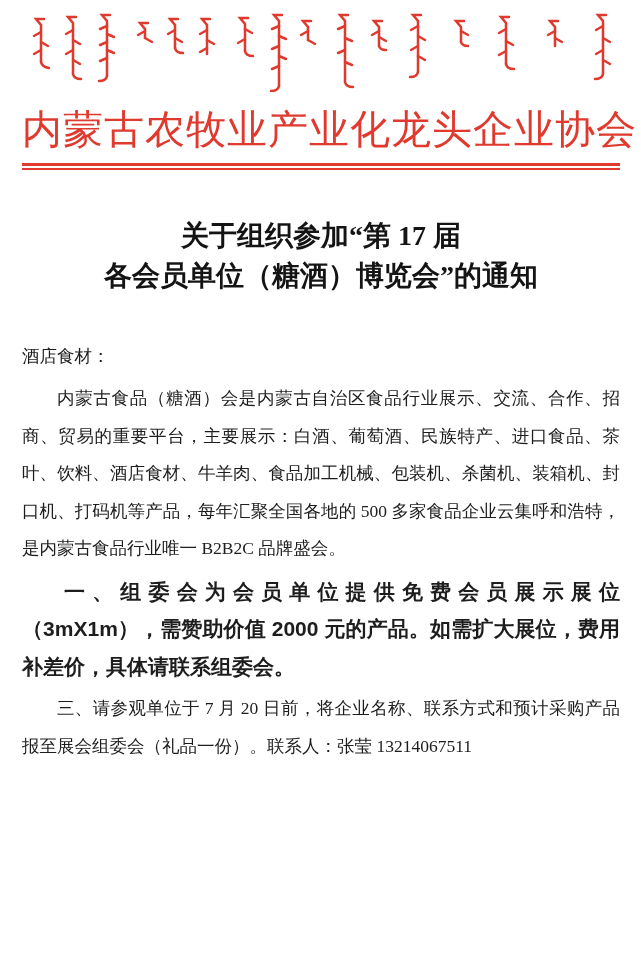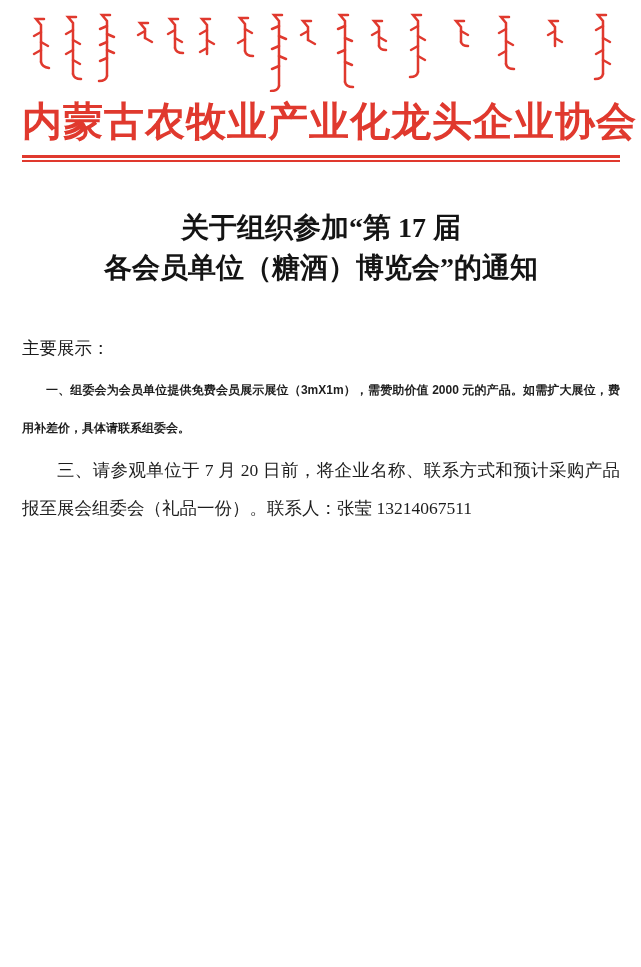--- a/index.html
+++ b/index.html
@@ -7,39 +7,39 @@
     width:641px;height:967px;box-sizing:border-box;
     padding:0 21px 0 22px;overflow:hidden;background:#fff;
     font-family:"Liberation Serif","DejaVu Serif",serif;
     color:#1d1d1d;position:relative;
   }
   
   .banner{display:block;margin:12px auto 0;color:var(--accent,#e0392e);}
   .org-name{
     text-align:center;white-space:nowrap;
     color:var(--accent,#e0392e);
-    font-size:40px;font-weight:bold;line-height:52px;
-    letter-spacing:1px;margin-top:4px;
+    font-size:40px;font-weight:normal;line-height:52px;
+    letter-spacing:1px;margin-top:12px;
   }
   .rules{margin-top:7px;}
   .rule-thick{height:3px;background:var(--accent,#e0392e);}
   .rule-thin{height:1.5px;background:var(--accent,#e0392e);margin-top:2px;}
   
   .notice-title{
     margin:46px 0 0;text-align:center;
     font-size:28px;line-height:40px;font-weight:bold;color:#141414;
   }
   
   .doc-body{margin-top:42px;font-size:17.5px;line-height:37.5px;text-align:justify;}
   .salutation{margin:0;}
   .para{margin:5px 0 0;text-indent:2em;}
   .para.bold{
     font-weight:bold;
     font-family:"Liberation Sans","DejaVu Sans",sans-serif;
-    font-size:12px;
+    font-size:21px;
   }
 </style>
 </head>
 <body>
 
 <div class="page">
 
   <header>
     <svg class="banner" width="598" height="80" viewBox="0 0 598 80" fill="none" stroke="currentColor" stroke-width="2.5" stroke-linecap="round">
       <g transform="translate(16,6)">
@@ -115,18 +115,19 @@
       <div class="rule-thin"></div>
     </div>
   </header>
 
   <h1 class="notice-title">
     <span>关于组织参加“第 17 届</span><br>
     <span>各会员单位（糖酒）博览会”的通知</span>
   </h1>
 
   <main class="doc-body">
-    <p class="salutation">主要展示：</p>
+    <p class="salutation">酒店食材：</p>
+    <p class="para">内蒙古食品（糖酒）会是内蒙古自治区食品行业展示、交流、合作、招商、贸易的重要平台，主要展示：白酒、葡萄酒、民族特产、进口食品、茶叶、饮料、酒店食材、牛羊肉、食品加工机械、包装机、杀菌机、装箱机、封口机、打码机等产品，每年汇聚全国各地的 500 多家食品企业云集呼和浩特，是内蒙古食品行业唯一 B2B2C 品牌盛会。</p>
     <p class="para bold">一、组委会为会员单位提供免费会员展示展位（3mX1m），需赞助价值 2000 元的产品。如需扩大展位，费用补差价，具体请联系组委会。</p>
     <p class="para">三、请参观单位于 7 月 20 日前，将企业名称、联系方式和预计采购产品报至展会组委会（礼品一份）。联系人：张莹 13214067511</p>
   </main>
 
 </div>
 
 </body></html>

